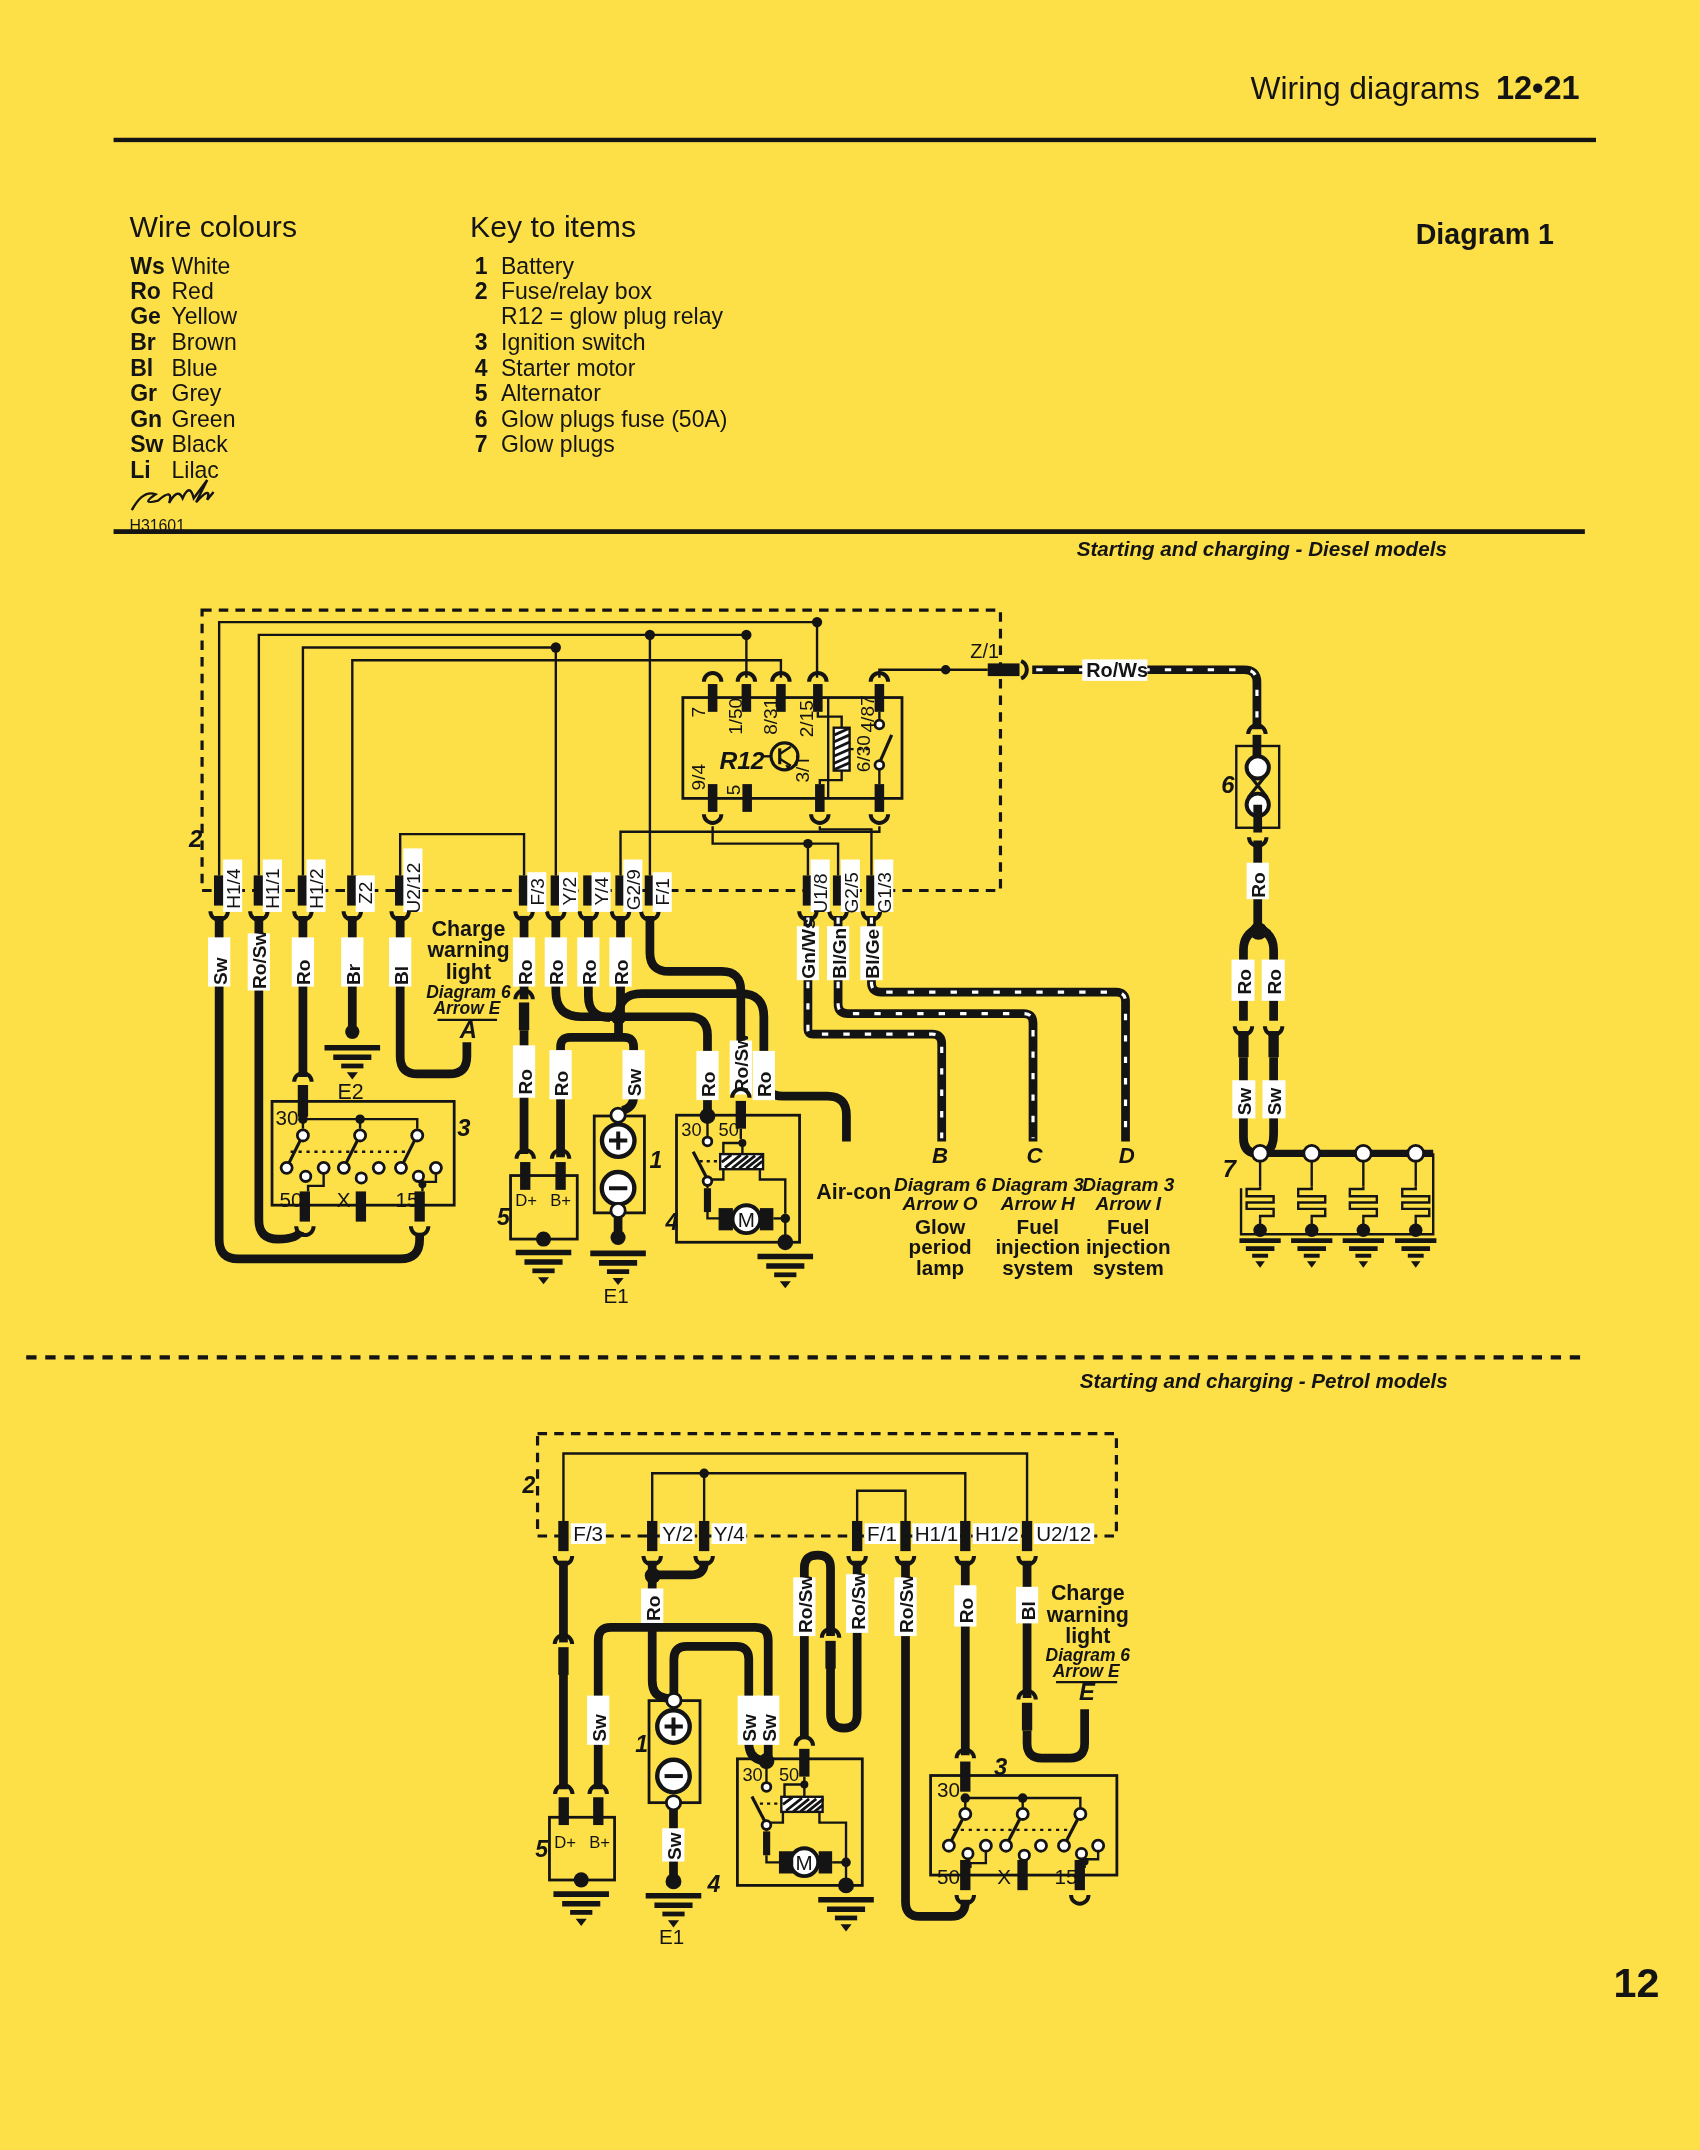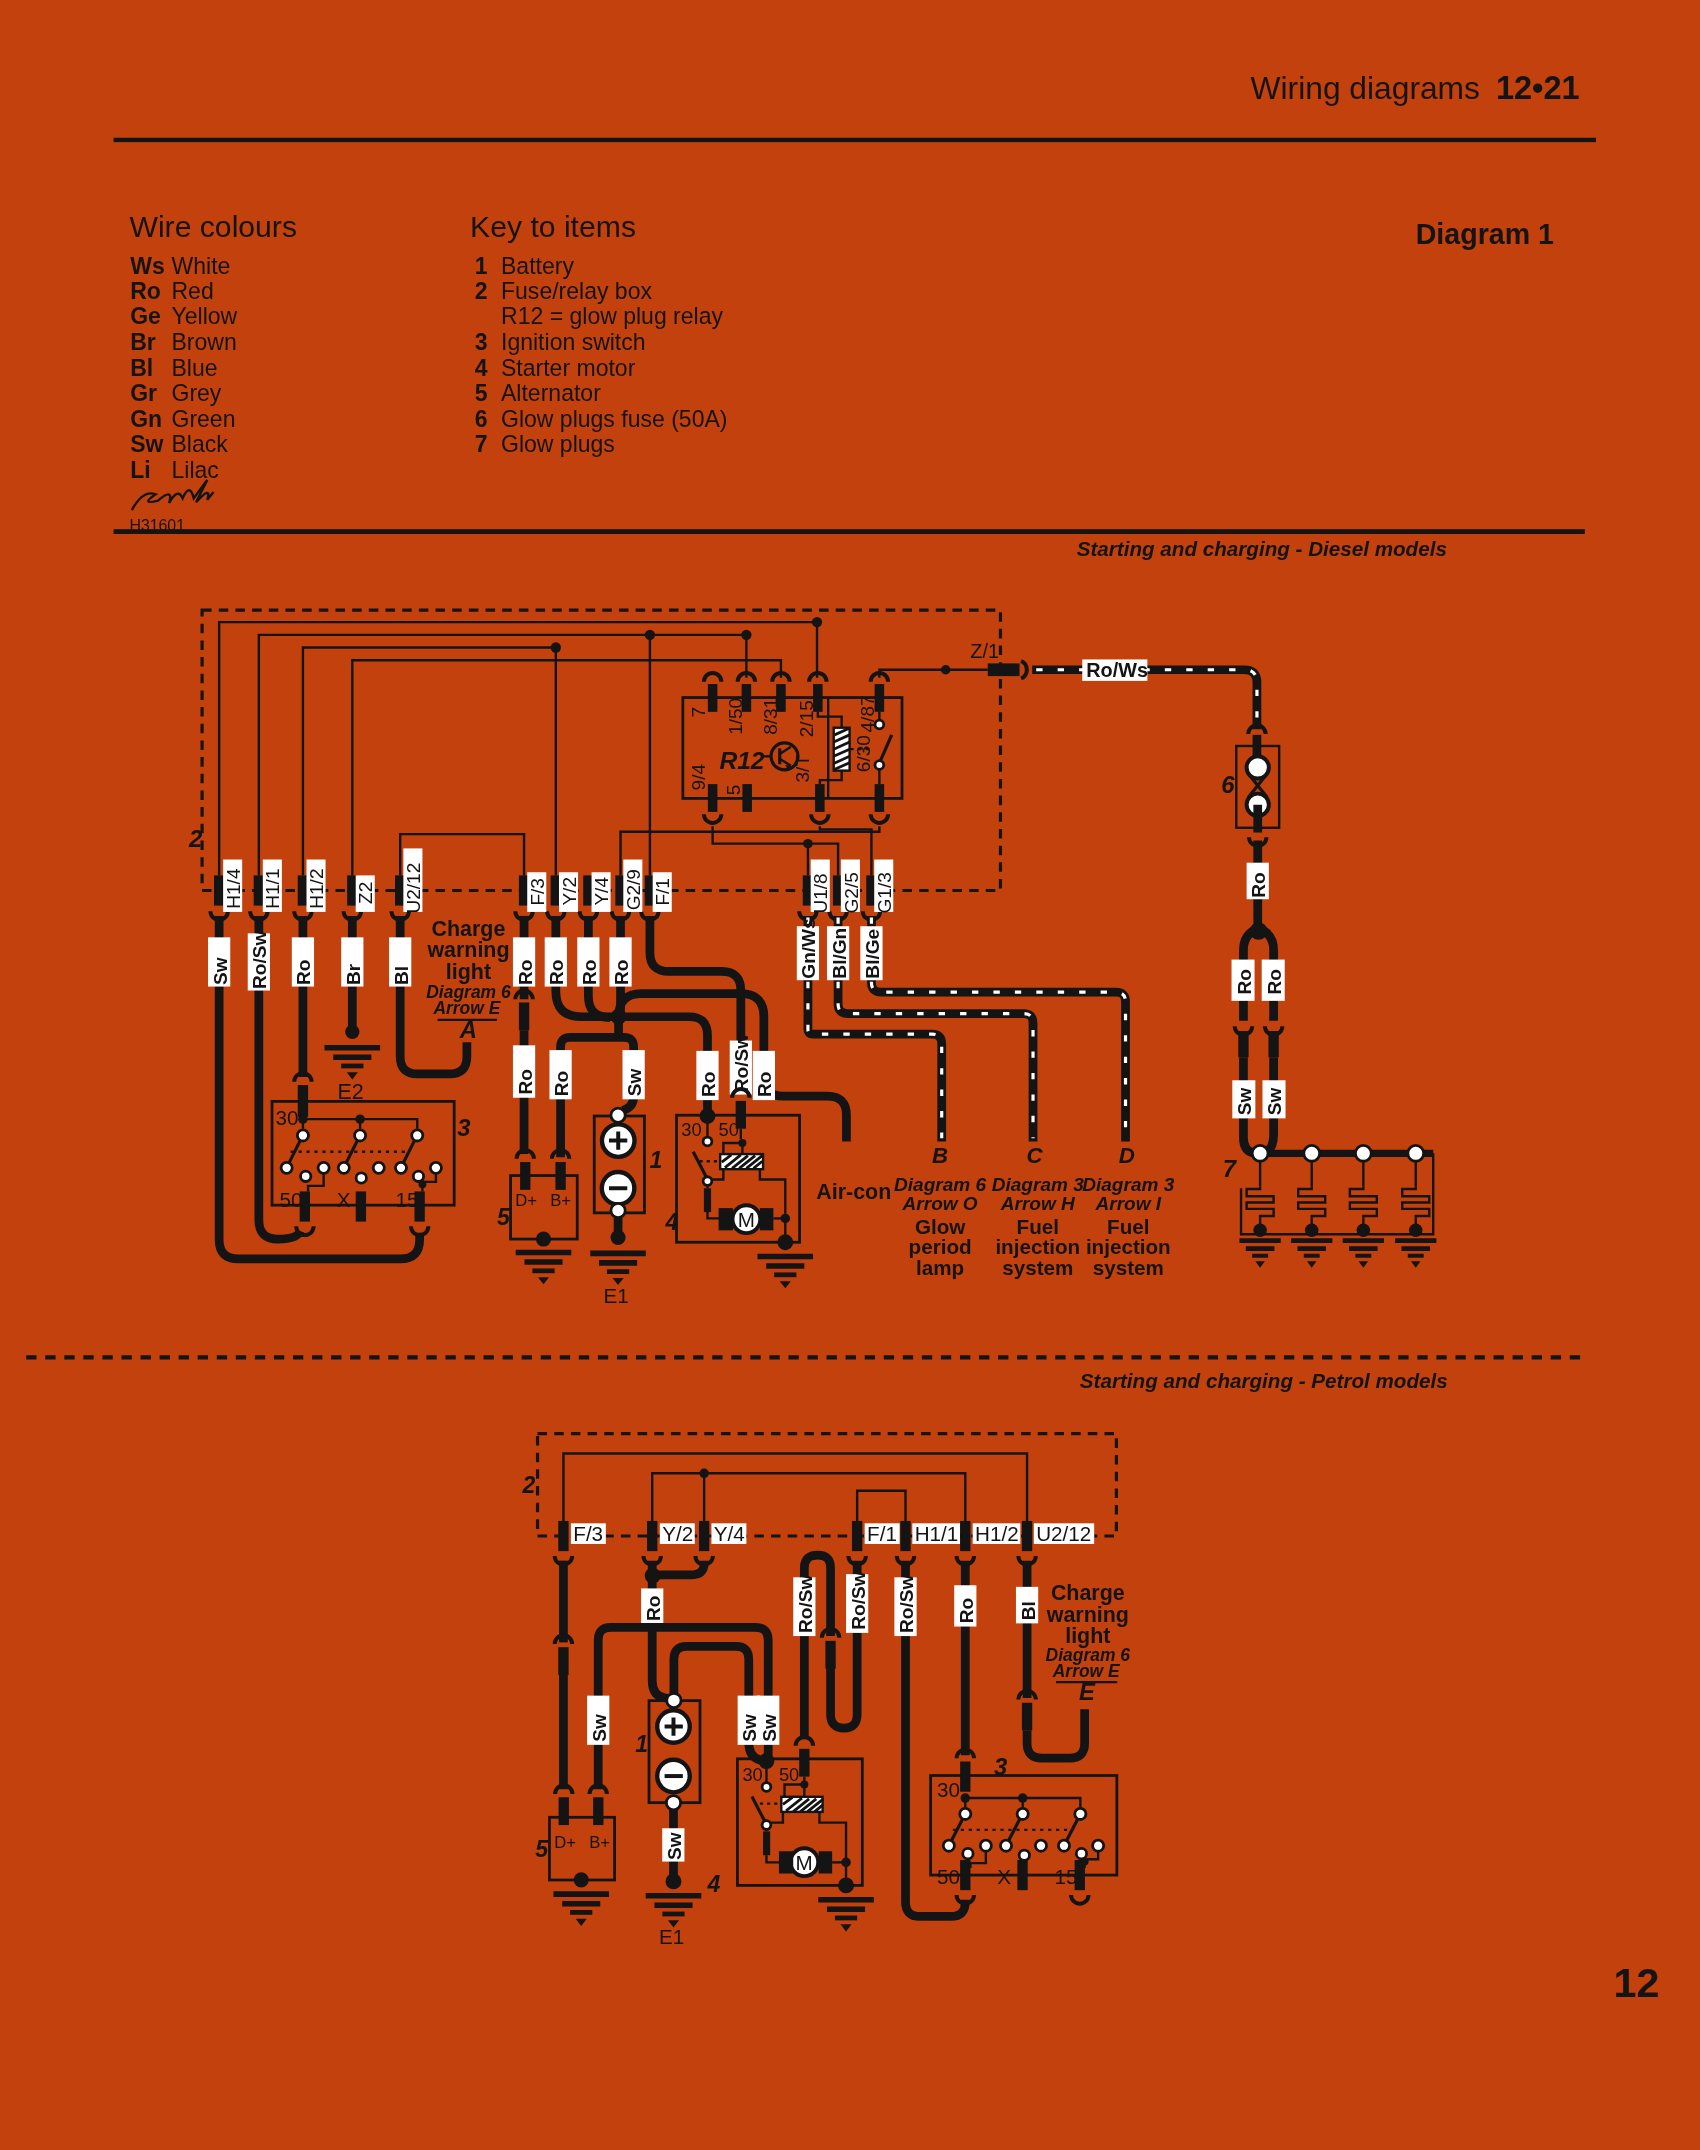--- a/index.html
+++ b/index.html
@@ -1,16 +1,16 @@
 <!DOCTYPE html>
 <html style="font-size:12.7px"><head>
 <meta charset="utf-8">
 <style>
 html,body{margin:0;padding:0;background:#fff;}
-#page{position:relative;width:1700px;height:2151px;background:#c2410c;font-family:"Liberation Sans",sans-serif;color:#111;}
+#page{position:relative;width:1700px;height:2151px;background:#fde047;font-family:"Liberation Sans",sans-serif;color:#111;}
 svg text{font-family:"Liberation Sans",sans-serif;fill:#141414;}
 .w{stroke:#141414;stroke-width:11;fill:none;}
 .w9{stroke:#141414;stroke-width:9;fill:none;}
 .t3{stroke:#141414;stroke-width:3;fill:none;}
 .t4{stroke:#141414;stroke-width:4;fill:none;}
 .t5{stroke:#141414;stroke-width:5;fill:none;}
 .box{stroke:#141414;stroke-width:3.5;fill:none;}
 .dash{stroke:#141414;stroke-width:4;fill:none;stroke-dasharray:12 9;}
 .wd{stroke:#fff;stroke-width:4;fill:none;stroke-dasharray:8 19;}
 .oc{stroke:#141414;stroke-width:3.5;fill:#fff;}

